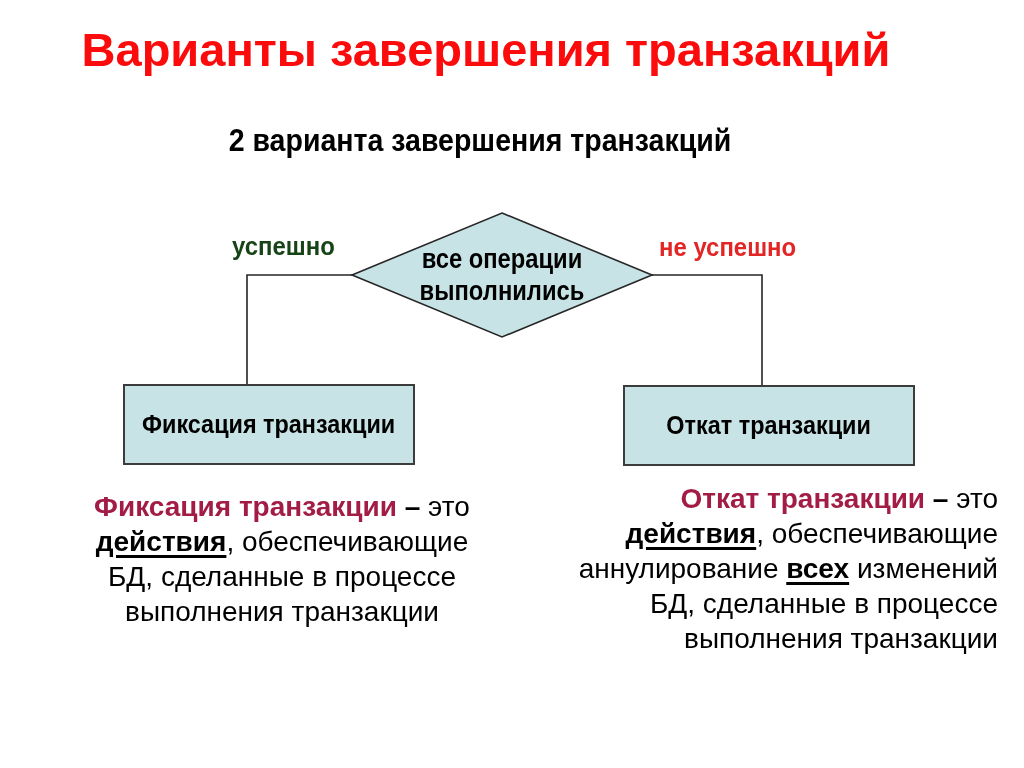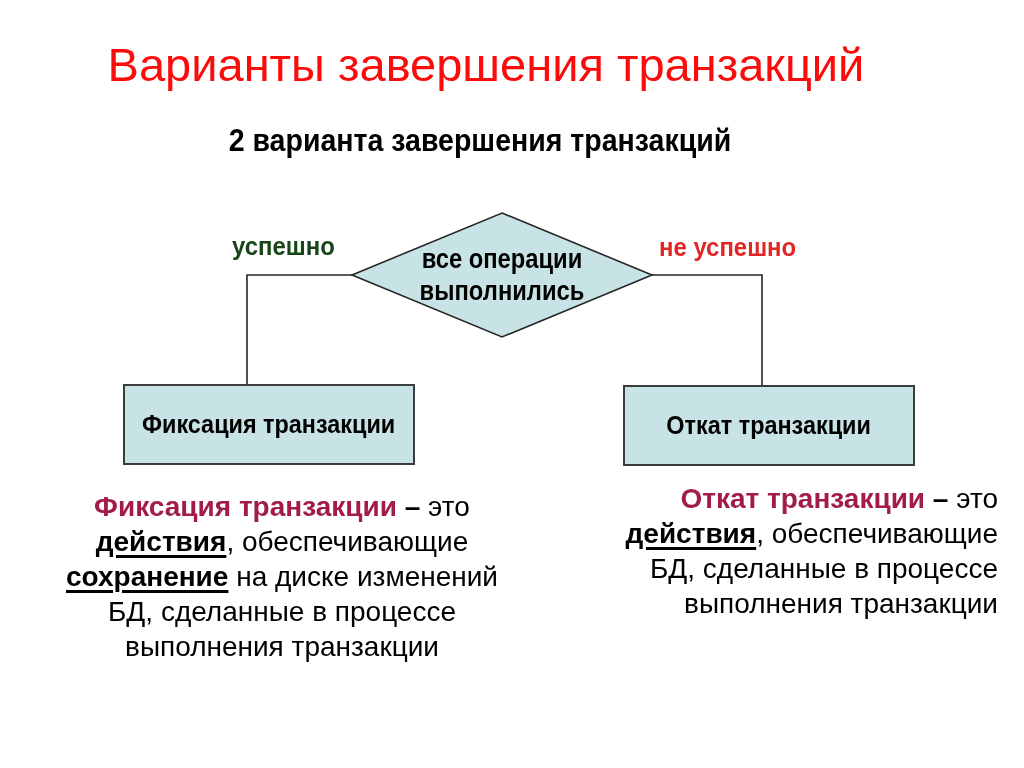--- a/index.html
+++ b/index.html
@@ -10,23 +10,23 @@
   #slide {
     position: relative;
     width: 1024px; height: 768px;
     background: #ffffff;
     overflow: hidden;
   }
   .abs { position: absolute; }
 
   
   #slide-title {
-    top: 39px; left: 0; width: 972px;
+    top: 24px; left: 0; width: 972px;
     text-align: center;
-    font-size: 47px; font-weight: 400;
+    font-size: 47px; font-weight: 700;
     line-height: 1.1;
     color: var(--title_red);
     letter-spacing: 0px;
     white-space: nowrap;
   }
   
   #slide-subtitle {
     top: 123px; left: 0; width: 960px;
     text-align: center;
     font-size: 31px; font-weight: 700;
@@ -142,25 +142,25 @@
     <span class="box-label">Фиксация транзакции</span>
   </div>
 
   <div id="rollback-box" class="abs outcome-box">
     <span class="box-label">Откат транзакции</span>
   </div>
 
   <div id="commit-definition" class="abs definition">
       <div class="rich-line"><span class="seg-head">Фиксация транзакции</span><span class="seg-b"> – </span><span>это</span></div>
       <div class="rich-line"><span class="seg-bu">действия</span><span>, обеспечивающие</span></div>
-      <div class="rich-line"><span class="seg-bu">сохранение</span><span> на диске изменений</span></div>
       <div class="rich-line"><span>БД, сделанные в процессе</span></div>
       <div class="rich-line"><span>выполнения транзакции</span></div>
     </div>
 
   <div id="rollback-definition" class="abs definition">
       <div class="rich-line"><span class="seg-head">Откат транзакции</span><span class="seg-b"> – </span><span>это</span></div>
       <div class="rich-line"><span class="seg-bu">действия</span><span>, обеспечивающие</span></div>
+      <div class="rich-line"><span>аннулирование </span><span class="seg-bu">всех</span><span> изменений</span></div>
       <div class="rich-line"><span>БД, сделанные в процессе</span></div>
       <div class="rich-line"><span>выполнения транзакции</span></div>
     </div>
 
 </div>
 
 </body></html>

